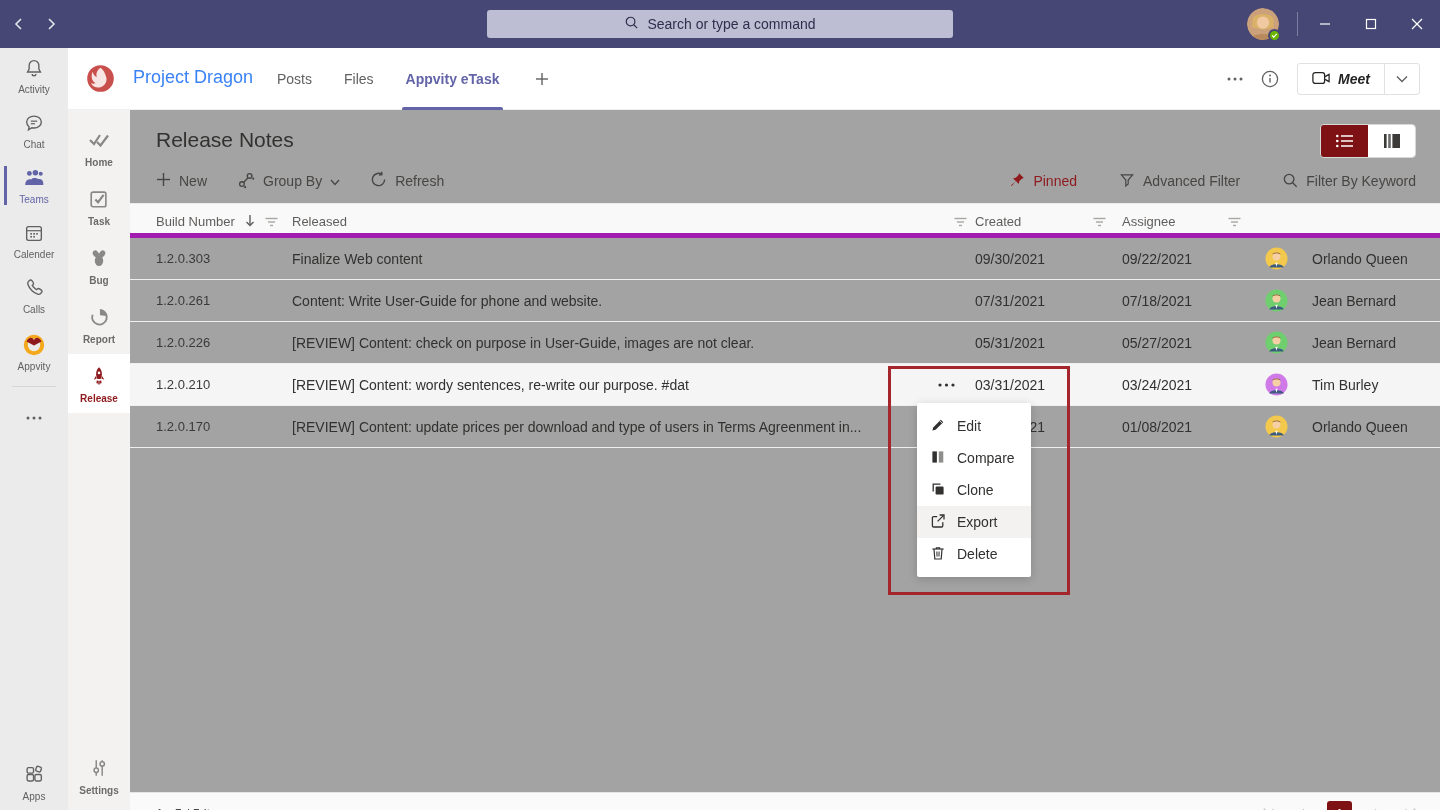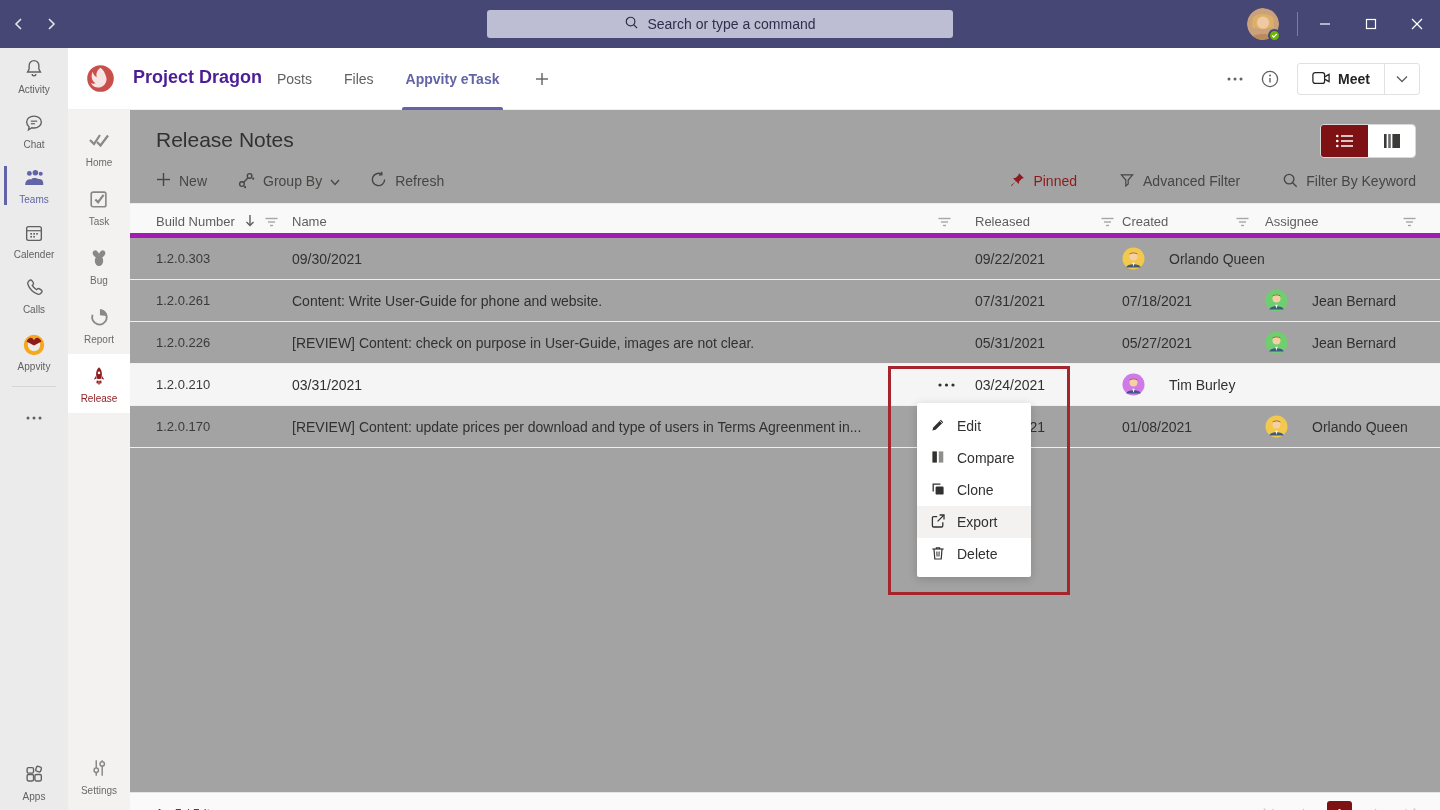--- a/index.html
+++ b/index.html
@@ -25,36 +25,36 @@
   .rail-item { position:relative; width:60px; padding:9px 0 8px; display:flex; flex-direction:column; align-items:center; gap:3px;
     color:#616161; font-size:10px; cursor:pointer; }
   .rail-item .lbl { line-height:11px; }
   .rail-item.active { color:#6264a7; }
   .rail-item.active::before { content:""; position:absolute; left:0; top:8px; bottom:8px; width:3px; background:#6264a7; }
   .rail-more { padding:14px 0; color:#616161; cursor:pointer; }
   .rail-spacer { flex:1; }
   .rail-sep { width:44px; height:1px; background:#d6d6d6; margin:6px 0; }
 
   
-  .mod-rail { position:absolute; left:68px; top:110px; width:62px; height:700px; background:#f3f2f1; display:flex; flex-direction:column; align-items:center; padding-top:8px; }
+  .mod-rail { position:absolute; left:68px; top:110px; width:62px; height:700px; background:#f3f2f1; display:flex; flex-direction:column; align-items:center; padding-top:8px;font-weight:bold; }
   .mod-item { width:62px; padding:11px 0 9px; display:flex; flex-direction:column; align-items:center; gap:4px;
     color:#6b6b6b; font-size:10px; cursor:pointer; }
   .mod-item.active { background:#ffffff; color:#8e1a1d; }
   .mod-spacer { flex:1; }
 
   
   .chan-header { position:absolute; left:68px; top:48px; width:1372px; height:62px; background:#fff; border-bottom:1px solid #f0f0f0; }
   .team-logo { position:absolute; left:18px; top:16px; width:29px; height:29px; }
-  .team-name { position:absolute; left:65px; top:19px; font-size:18px; font-weight:bold; color:#4c1d95; }
+  .team-name { position:absolute; left:65px; top:19px; font-size:18px; font-weight:normal; color:#3b82f6; }
   .chan-tabs { position:absolute; left:209px; top:0; height:62px; display:flex; align-items:center; gap:32px; font-size:14px; color:#616161; }
   .chan-tab { position:relative; height:62px; display:flex; align-items:center; cursor:pointer; }
   .chan-tab.active { color:#6264a7; font-weight:bold; }
   .chan-tab.active::after { content:""; position:absolute; left:-4px; right:-4px; bottom:0; height:3px; background:#6264a7; border-radius:2px 2px 0 0; }
   .tab-add { color:#616161; cursor:pointer; margin-left:4px; display:flex; align-items:center; }
-  .chan-right { position:absolute; right:20px; top:0; height:62px; display:flex; align-items:center; gap:18px; color:#616161; }
+  .chan-right { position:absolute; right:20px; top:0; height:62px; display:flex; align-items:center; gap:18px; color:#616161;font-style:italic; }
   .meet-btn { display:flex; align-items:center; border:1px solid #e1e1e1; border-radius:3px; height:32px; background:#fff; cursor:pointer; }
   .meet-main { display:flex; align-items:center; gap:8px; padding:0 14px; font-size:14px; font-weight:bold; color:#252423; }
   .meet-split { width:1px; align-self:stretch; background:#e1e1e1; }
   .meet-chev { padding:0 11px; display:flex; align-items:center; color:#616161; }
   .icon-btn { cursor:pointer; display:flex; align-items:center; }
 
   
   .page { position:absolute; left:130px; top:110px; width:1310px; height:700px; background:#a3a3a3; }
   .page-title { position:absolute; left:26px; top:18px; font-size:21px; color:#323130; }
   .view-toggle { position:absolute; right:24px; top:14px; display:flex; border:1px solid #d8d8d8; border-radius:4px; overflow:hidden; }
@@ -428,30 +428,20 @@
             <polyline points="1.5,8 5,11.5 8.5,8" fill="none" stroke="#605e5c" stroke-width="1.4"></polyline>
           </svg></span>
       <span class="funnel-icon">
           <svg width="13" height="10" viewBox="0 0 13 10">
             <line x1="0.5" y1="1.5" x2="12.5" y2="1.5" stroke="currentColor" stroke-width="1.4"></line>
             <line x1="3" y1="5" x2="10" y2="5" stroke="currentColor" stroke-width="1.4"></line>
             <line x1="5" y1="8.5" x2="8" y2="8.5" stroke="currentColor" stroke-width="1.4"></line>
           </svg>
         </span>
     </div>
-    <div class="hcell pr24">
-      <span>Name</span>
-      <span class="funnel-icon push">
-          <svg width="13" height="10" viewBox="0 0 13 10">
-            <line x1="0.5" y1="1.5" x2="12.5" y2="1.5" stroke="currentColor" stroke-width="1.4"></line>
-            <line x1="3" y1="5" x2="10" y2="5" stroke="currentColor" stroke-width="1.4"></line>
-            <line x1="5" y1="8.5" x2="8" y2="8.5" stroke="currentColor" stroke-width="1.4"></line>
-          </svg>
-        </span>
-    </div>
     <div class="hcell pr8">
       <span>Released</span>
       <span class="funnel-icon push">
           <svg width="13" height="10" viewBox="0 0 13 10">
             <line x1="0.5" y1="1.5" x2="12.5" y2="1.5" stroke="currentColor" stroke-width="1.4"></line>
             <line x1="3" y1="5" x2="10" y2="5" stroke="currentColor" stroke-width="1.4"></line>
             <line x1="5" y1="8.5" x2="8" y2="8.5" stroke="currentColor" stroke-width="1.4"></line>
           </svg>
         </span>
     </div>
@@ -474,20 +464,21 @@
             <line x1="5" y1="8.5" x2="8" y2="8.5" stroke="currentColor" stroke-width="1.4"></line>
           </svg>
         </span>
     </div>
   </div>
 
   <div class="rows">
 
     <div class="trow tbl-grid">
       <span class="cell-build">1.2.0.303</span>
+      <span class="cell-name">Finalize Web content</span>
       <span>09/30/2021</span>
       <span>09/22/2021</span>
       <span class="cell-assignee">
         <svg width="23" height="23" viewBox="0 0 24 24">
             <circle cx="12" cy="12" r="11.5" fill="#f2c94c"></circle>
             <circle cx="12" cy="10" r="4.2" fill="#f6cfa4"></circle>
             <path d="M7.6 7.8c.4-2.8 8.4-2.8 8.8 0-2.8-1.6-6-1.6-8.8 0z" fill="#7a4a21"></path>
             <path d="M4.5 21.5c.8-4.6 14.2-4.6 15 0z" fill="#3d5a80"></path>
             <path d="M10.8 16.5h2.4l-1.2 4z" fill="#fff"></path>
           </svg>
@@ -524,20 +515,21 @@
             <path d="M7.6 7.8c.4-2.8 8.4-2.8 8.8 0-2.8-1.6-6-1.6-8.8 0z" fill="#7a4a21"></path>
             <path d="M4.5 21.5c.8-4.6 14.2-4.6 15 0z" fill="#3d5a80"></path>
             <path d="M10.8 16.5h2.4l-1.2 4z" fill="#fff"></path>
           </svg>
         <span>Jean Bernard</span>
       </span>
     </div>
 
     <div class="trow tbl-grid hovered">
       <span class="cell-build">1.2.0.210</span>
+      <span class="cell-name">[REVIEW] Content: wordy sentences, re-write our purpose. #dat</span>
       <span>03/31/2021</span>
       <span>03/24/2021</span>
       <span class="cell-assignee">
         <svg width="23" height="23" viewBox="0 0 24 24">
             <circle cx="12" cy="12" r="11.5" fill="#cf7ae8"></circle>
             <circle cx="12" cy="10" r="4.2" fill="#f6cfa4"></circle>
             <path d="M7.6 7.8c.4-2.8 8.4-2.8 8.8 0-2.8-1.6-6-1.6-8.8 0z" fill="#7a4a21"></path>
             <path d="M4.5 21.5c.8-4.6 14.2-4.6 15 0z" fill="#3d5a80"></path>
             <path d="M10.8 16.5h2.4l-1.2 4z" fill="#fff"></path>
           </svg>

